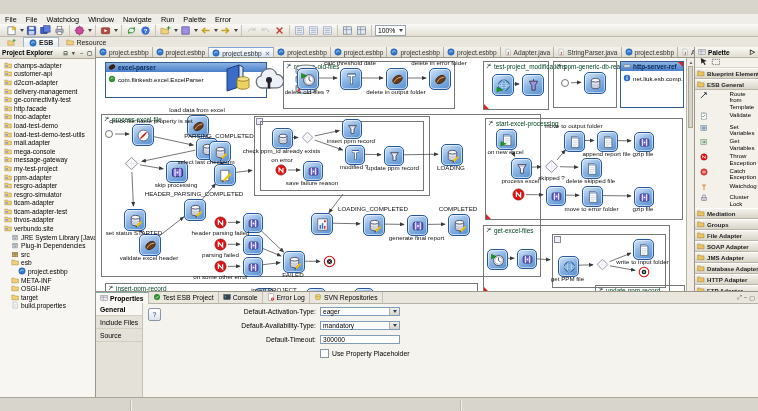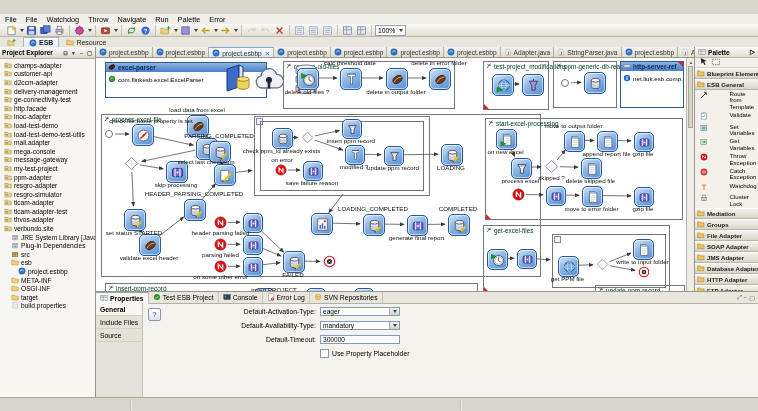--- a/index.html
+++ b/index.html
@@ -109,21 +109,21 @@
   .sbdiv{position:absolute;top:2px;bottom:2px;width:1px;background:#bdb9ad;border-right:1px solid #f2f0ea;}
 </style>
 </head>
 <body>
 
 <div id="app">
   <div id="menubar">
       <span>File</span>
       <span>File</span>
       <span>Watchdog</span>
-      <span>Throw</span>
+      <span>Window</span>
       <span>Navigate</span>
       <span>Run</span>
       <span>Palette</span>
       <span>Error</span>
     </div>
   <div id="toolbar">
       <div class="tgroup">
         <div class="tbtn">
           <svg width="11" height="11" viewBox="0 0 12 12">
             <path d="M2 2 H8 L10 4 V10.5 H2 Z" fill="#fff" stroke="#567" stroke-width="0.7"></path>

